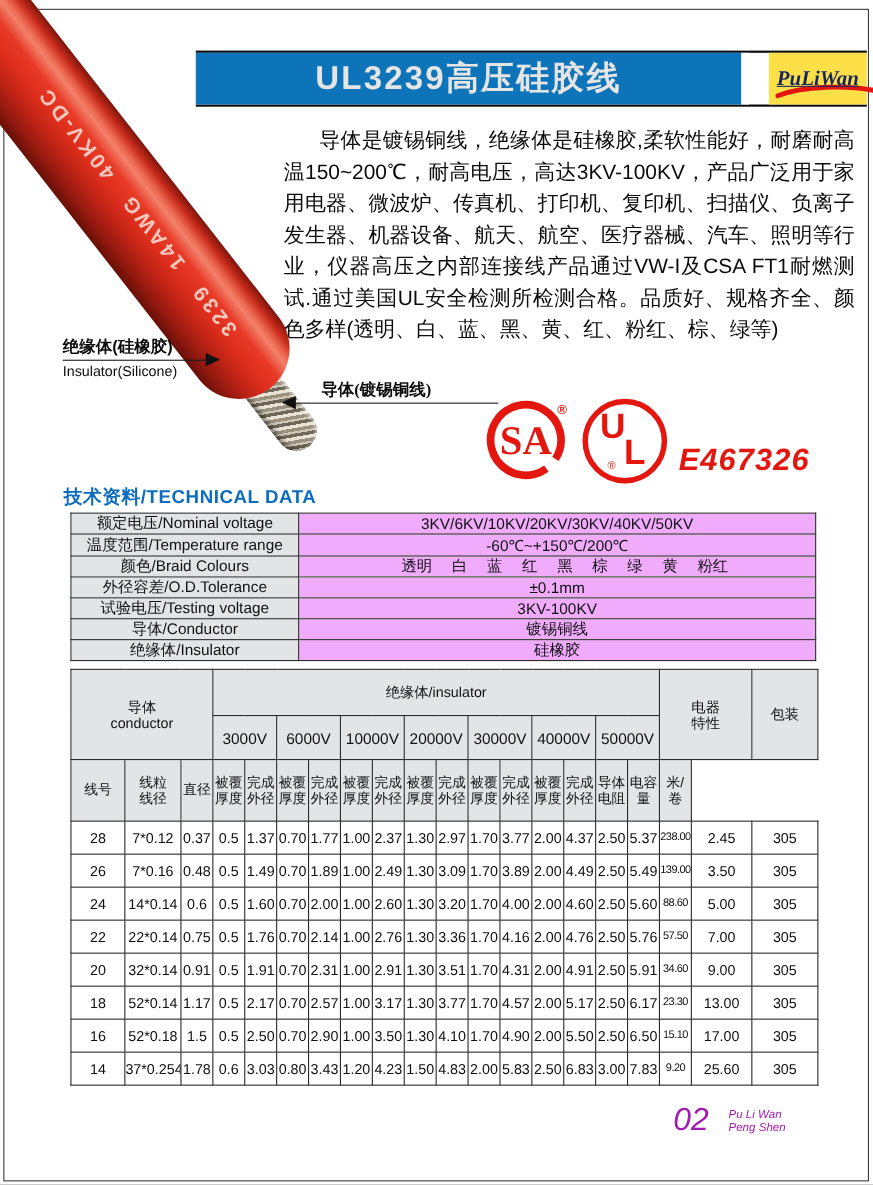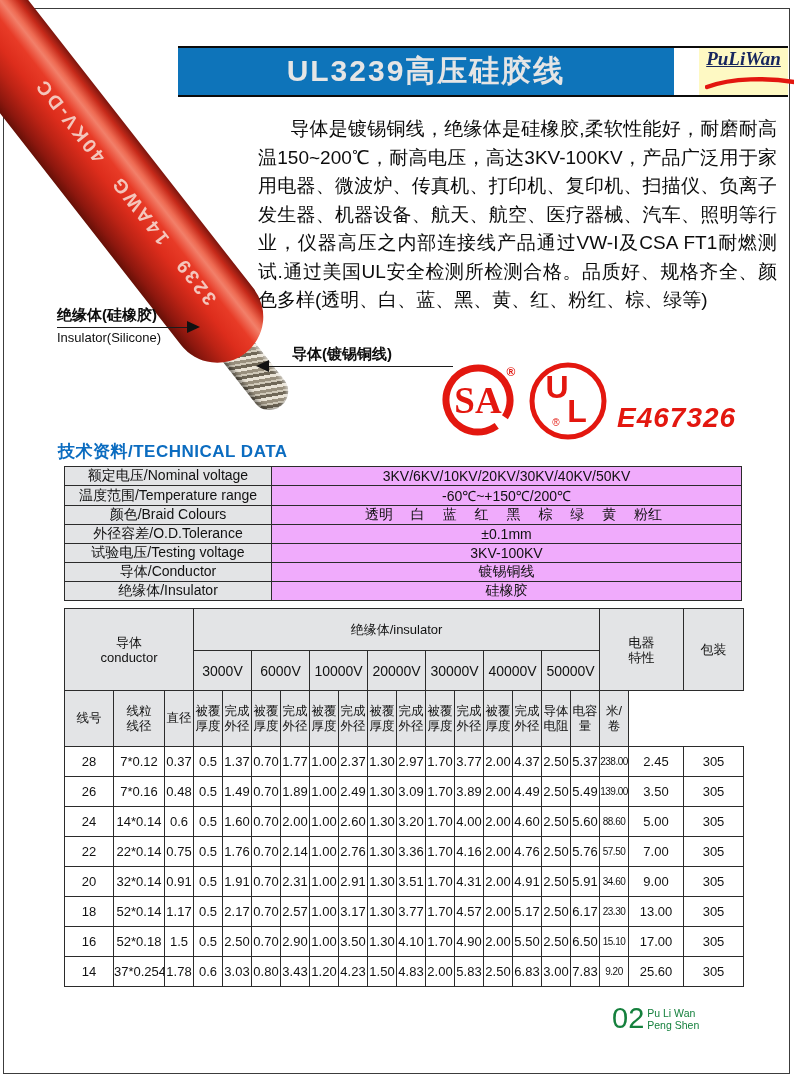--- a/index.html
+++ b/index.html
@@ -20,22 +20,22 @@
     border-top:2px solid #0b0b0b; border-bottom:2px solid #0b0b0b;
     display:flex;
   }
   .title-bar {
     width:496px; height:47px; background:#0e74ba; color:#e5e5e5;
     display:flex; align-items:center; justify-content:center;
     font-size:30px; font-weight:bold; letter-spacing:2px;
   }
   .brand-gap { width:7px; background:#fff; }
   .brand-box {
-    flex:1; background:#fef9c3; position:relative;
-    display:flex; justify-content:center;margin-left:18px;
+    flex:1; background:#fde047; position:relative;
+    display:flex; align-items:center; justify-content:center;margin-left:18px;
   }
   .brand-text {
     font-family:"Liberation Serif", serif; font-style:italic; font-weight:bold;
     font-size:19px; color:#17265e; text-decoration:underline; position:relative; z-index:2;
   }
   .brand-swoosh { position:absolute; left:6px; top:27px; z-index:1; }
 
   
   .intro {
     position:absolute; left:258px; top:115px; width:519px;
@@ -71,21 +71,21 @@
   .callout .rule { position:relative; border-top:1.5px solid #1c1c1c; }
   .arrow-right, .arrow-left {
     position:absolute; width:0; height:0; top:-7px;
     border-top:6px solid transparent; border-bottom:6px solid transparent;
   }
   .arrow-right { right:-12px; border-left:13px solid #111; }
   .arrow-left  { left:-12px;  border-right:13px solid #111; }
   .callout.insulator { left:57px; top:288px; width:145px; }
   .callout.insulator .rule { width:131px; }
   .callout.conductor { left:268px; top:327px; width:185px; }
-  .callout.conductor .zh, .callout.conductor .en { padding-left:24px; }
+  .callout.conductor .zh, .callout.conductor .en { padding-left:24px;font-family:Liberation Serif, serif; }
   .callout.conductor .rule { width:185px; }
 
   
   .certs { position:absolute; left:441px; top:360px; height:82px; }
   .cert-svg { position:absolute; top:0; }
   .csa-svg { left:0; }
   .ul-svg { left:86px; }
   .file-number {
     position:absolute; left:176px; top:42px; color:#e3170f;
     font-size:28px; font-weight:bold; letter-spacing:1px; font-style:italic;
@@ -113,21 +113,21 @@
   .spec-table tr.h1 { height:42px; }
   .spec-table tr.h2 { height:40px; font-size:14px; }
   .spec-table tr.h2 td { font-size:14px; }
   .spec-table tr.h3 { height:56px; }
   .spec-table tr.h3 td { font-size:12.5px; line-height:14px; }
   .spec-table tr.data { height:30px; }
   .spec-table td.cond { font-size:10px; letter-spacing:-.5px; }
   .spec-table .two-line { line-height:15px; }
 
   
-  .footer { position:absolute; left:612px; top:1003px; display:flex; color:#15803d; }
+  .footer { position:absolute; left:612px; top:1003px; display:flex; font-style:italic; color:#a21caf;gap:15px; }
   .page-number { font-size:29px; line-height:30px; }
   .footer-brand { font-size:10.5px; line-height:12px; padding-top:4px; padding-left:3px; }
 </style>
 </head>
 <body>
 
 <div class="page">
   <div class="frame"></div>
 
   <div class="header-band">

